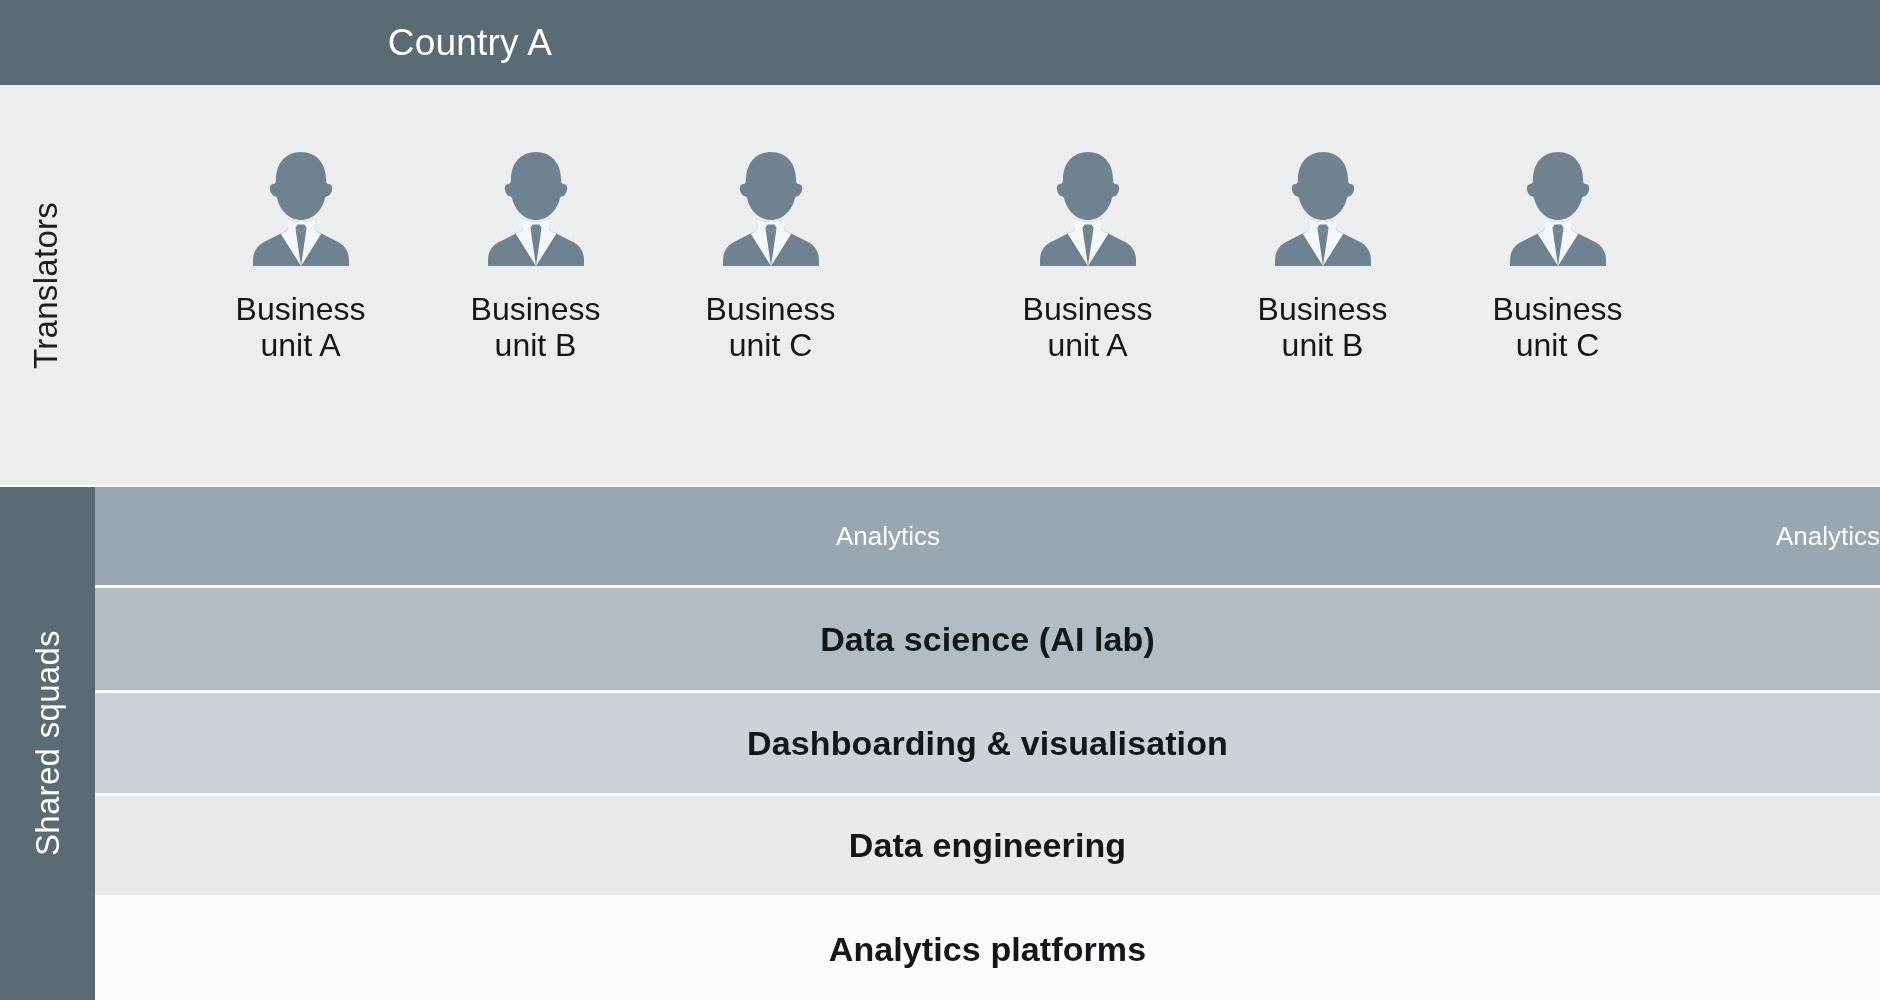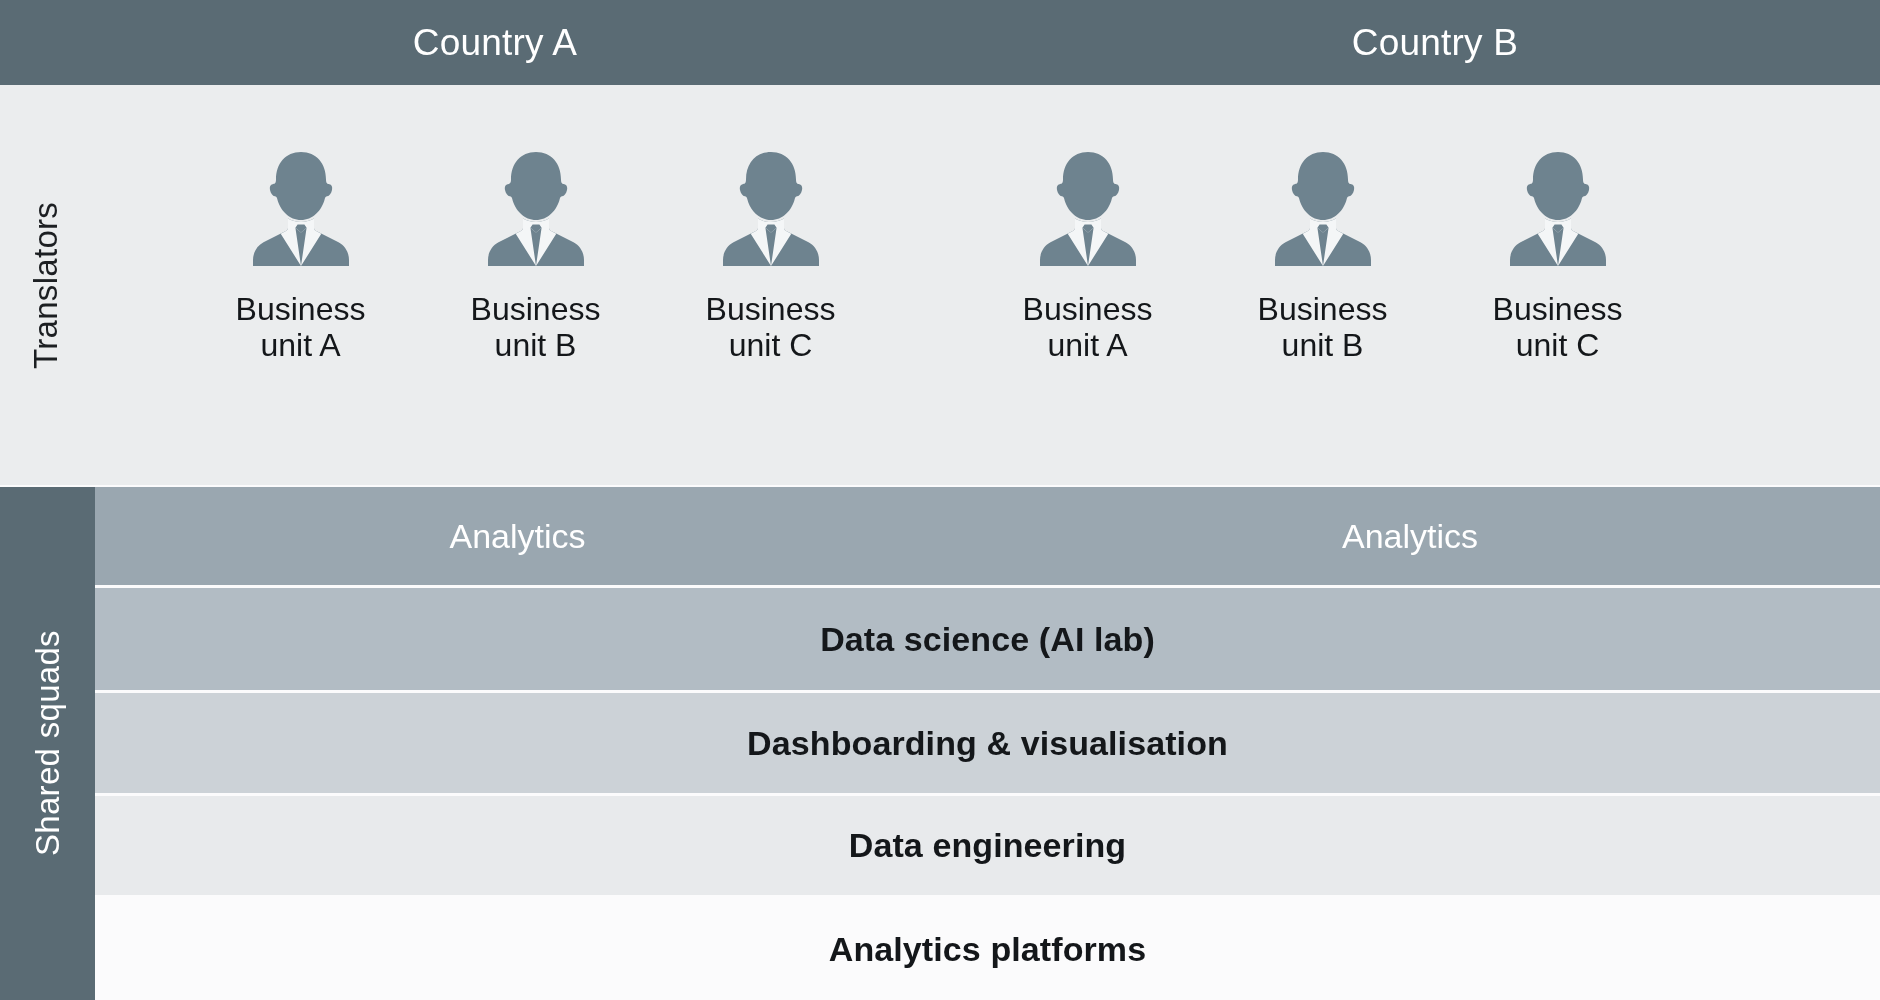--- a/index.html
+++ b/index.html
@@ -12,21 +12,21 @@
   #stage{position:relative;width:1880px;height:1000px;background:#fbfbfc;}
 
   
   .header-band{
     position:absolute;left:0;top:0;width:1880px;height:85px;
     background:#5a6b74;
   }
   .header-cell{
     position:absolute;top:0;height:85px;
     display:flex;align-items:center;justify-content:center;
-    color:#ffffff;font-size:37px;font-weight:400;letter-spacing:.2px;padding-left:25px;
+    color:#ffffff;font-size:37px;font-weight:400;letter-spacing:.2px;
   }
   .header-cell.a{left:0;width:940px;}
   .header-cell.b{left:940px;width:940px;}
 
   
   .translators-band{
     position:absolute;left:0;top:85px;width:1880px;height:400px;
     background:#ebedee;
   }
   .vlabel{
@@ -79,38 +79,35 @@
     position:absolute;left:0;width:1785px;
     display:flex;align-items:center;justify-content:center;
   }
   .squad-row .row-text{
     font-size:34px;font-weight:700;color:#14171a;letter-spacing:.1px;
   }
   .split-row{
     position:absolute;left:0;width:1785px;display:flex;
   }
   .split-cell{
-    height:100%;display:flex;align-items:center;justify-content:center;
-    color:#ffffff;font-size:34px;font-weight:400;
+    height:100%;display:flex;align-items:center;justify-content:flex-end;
+    color:#ffffff;font-size:26px;font-weight:400;
   }
   .split-cell.a{width:845px;}
   .split-cell.b{width:940px;}
 </style>
 </head>
 <body>
 
 <div id="stage">
 
   <div class="header-band" style="background: rgb(90, 107, 116);">
     <div class="header-cell a">
       <span style="color: rgb(255, 255, 255);">Country A</span>
     </div>
-    <div class="header-cell b">
-      <span style="color: rgb(255, 255, 255);">Country B</span>
-    </div>
   </div>
 
   <div class="translators-band" style="background: rgb(235, 237, 238);"></div>
   <div class="vlabel translators">Translators</div>
 
   <div class="avatar-row a">
     <div class="avatar-inner">
       <div class="person">
         <svg class="person-icon" viewBox="0 0 120 118">
           <g fill="#6e838f">

